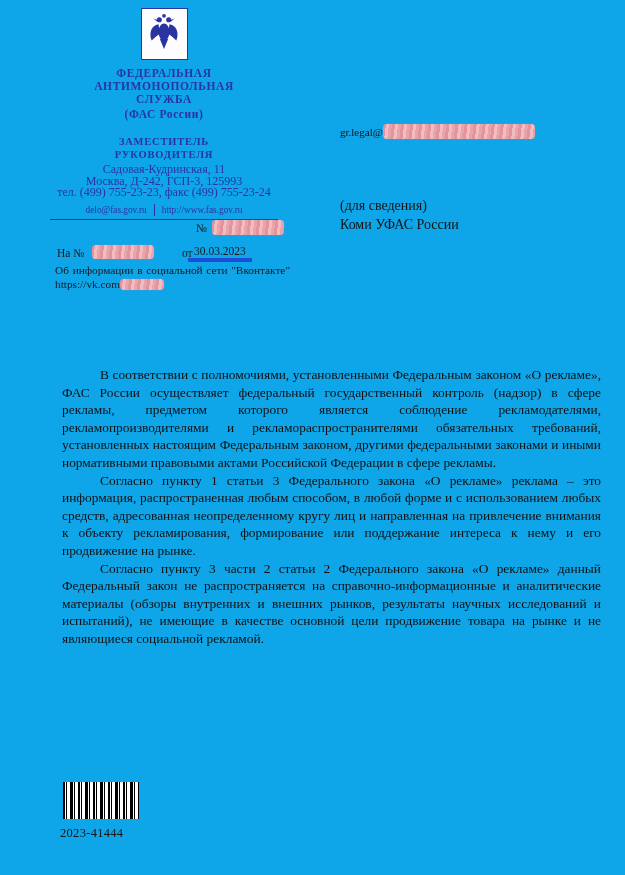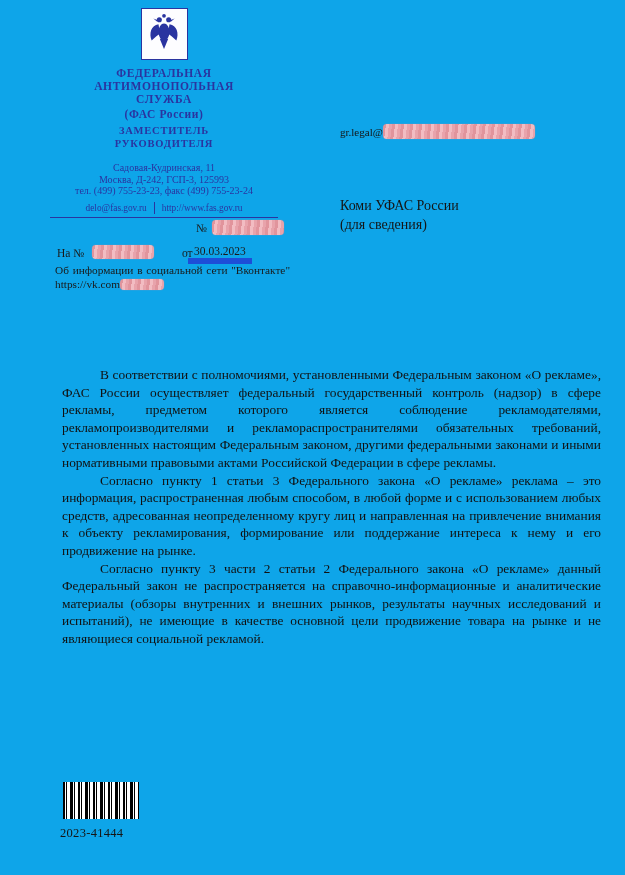--- a/index.html
+++ b/index.html
@@ -21,36 +21,36 @@
   }
   .emblem-box {
     width:47px; height:52px; margin:0 auto 7px auto;
     border:1.3px solid #2a34a0;
     display:flex; align-items:center; justify-content:center;
     background:#fdfdff;
   }
   .org-name span { display:block; font-weight:bold; font-size:11.5px; letter-spacing:.6px; line-height:13px; }
   .org-abbrev { display:block; font-weight:bold; font-size:10px; margin-top:2px; }
   .position span { display:block; font-weight:bold; font-size:10.5px; letter-spacing:.8px; line-height:12.5px; }
-  .position { margin-top:4px; }
-  .addr { margin-top:12px; font-size:10px; line-height:11.5px; }
+  .position { margin-top:15px; }
+  .addr { margin-top:3px; font-size:12px; line-height:11.5px; }
   .contacts {
     margin-top:5px; font-size:9.3px; line-height:12px;
     display:flex; justify-content:center; gap:0;
     border-bottom:1px solid #2a34a0; padding-bottom:3px;
   }
   .contacts .c-email { padding-right:7px; border-right:1px solid #2a34a0; }
   .contacts .c-site  { padding-left:7px; }
 
   
   .num-row { position:absolute; font-size:11.5px; color:#1a1a1a; }
   .row-no { left:196px; top:222px; }
   .row-na { left:57px; top:247px; }
   .row-ot { left:182px; top:247px; }
-  .row-date { left:188px; top:245px; border-bottom:6px solid #1d4ed8; padding:0 6px 1px 6px; }
+  .row-date { left:188px; top:245px; border-bottom:4px solid #1d4ed8; padding:0 6px 1px 6px; }
 
   .subject {
     position:absolute; left:55px; top:264px; width:235px;
     font-size:11.3px; line-height:13.5px; color:#1a1a1a; text-align:justify;
   }
 
   
   .redact {
     display:inline-block; vertical-align:-2px;
     height:13px; border-radius:4px;
@@ -137,22 +137,22 @@
   <div class="num-row row-date">30.03.2023</div>
 
   <div class="subject">
     <span>Об информации в социальной сети "Вконтакте" https://vk.com</span><span class="redact" style="width:44px; height:11px;"></span>
   </div>
 
   <div class="recipient-email">
     <span>gr.legal@</span><span class="redact"></span>
   </div>
   <div class="recipient-name">
+    <div>(для сведения)</div>
     <div>Коми УФАС России</div>
-    <div>(для сведения)</div>
   </div>
 
   <div class="body-text">
     <p>В соответствии с полномочиями, установленными Федеральным законом «О рекламе», ФАС России осуществляет федеральный государственный контроль (надзор) в сфере рекламы, предметом которого является соблюдение рекламодателями, рекламопроизводителями и рекламораспространителями обязательных требований, установленных настоящим Федеральным законом, другими федеральными законами и иными нормативными правовыми актами Российской Федерации в сфере рекламы.</p>
     <p>Согласно пункту 1 статьи 3 Федерального закона «О рекламе» реклама – это информация, распространенная любым способом, в любой форме и с использованием любых средств, адресованная неопределенному кругу лиц и направленная на привлечение внимания к объекту рекламирования, формирование или поддержание интереса к нему и его продвижение на рынке.</p>
     <p>Согласно пункту 3 части 2 статьи 2 Федерального закона «О рекламе» данный Федеральный закон не распространяется на справочно-информационные и аналитические материалы (обзоры внутренних и внешних рынков, результаты научных исследований и испытаний), не имеющие в качестве основной цели продвижение товара на рынке и не являющиеся социальной рекламой.</p>
   </div>
 
   <div class="barcode"></div>
   <div class="doc-number">2023-41444</div>

